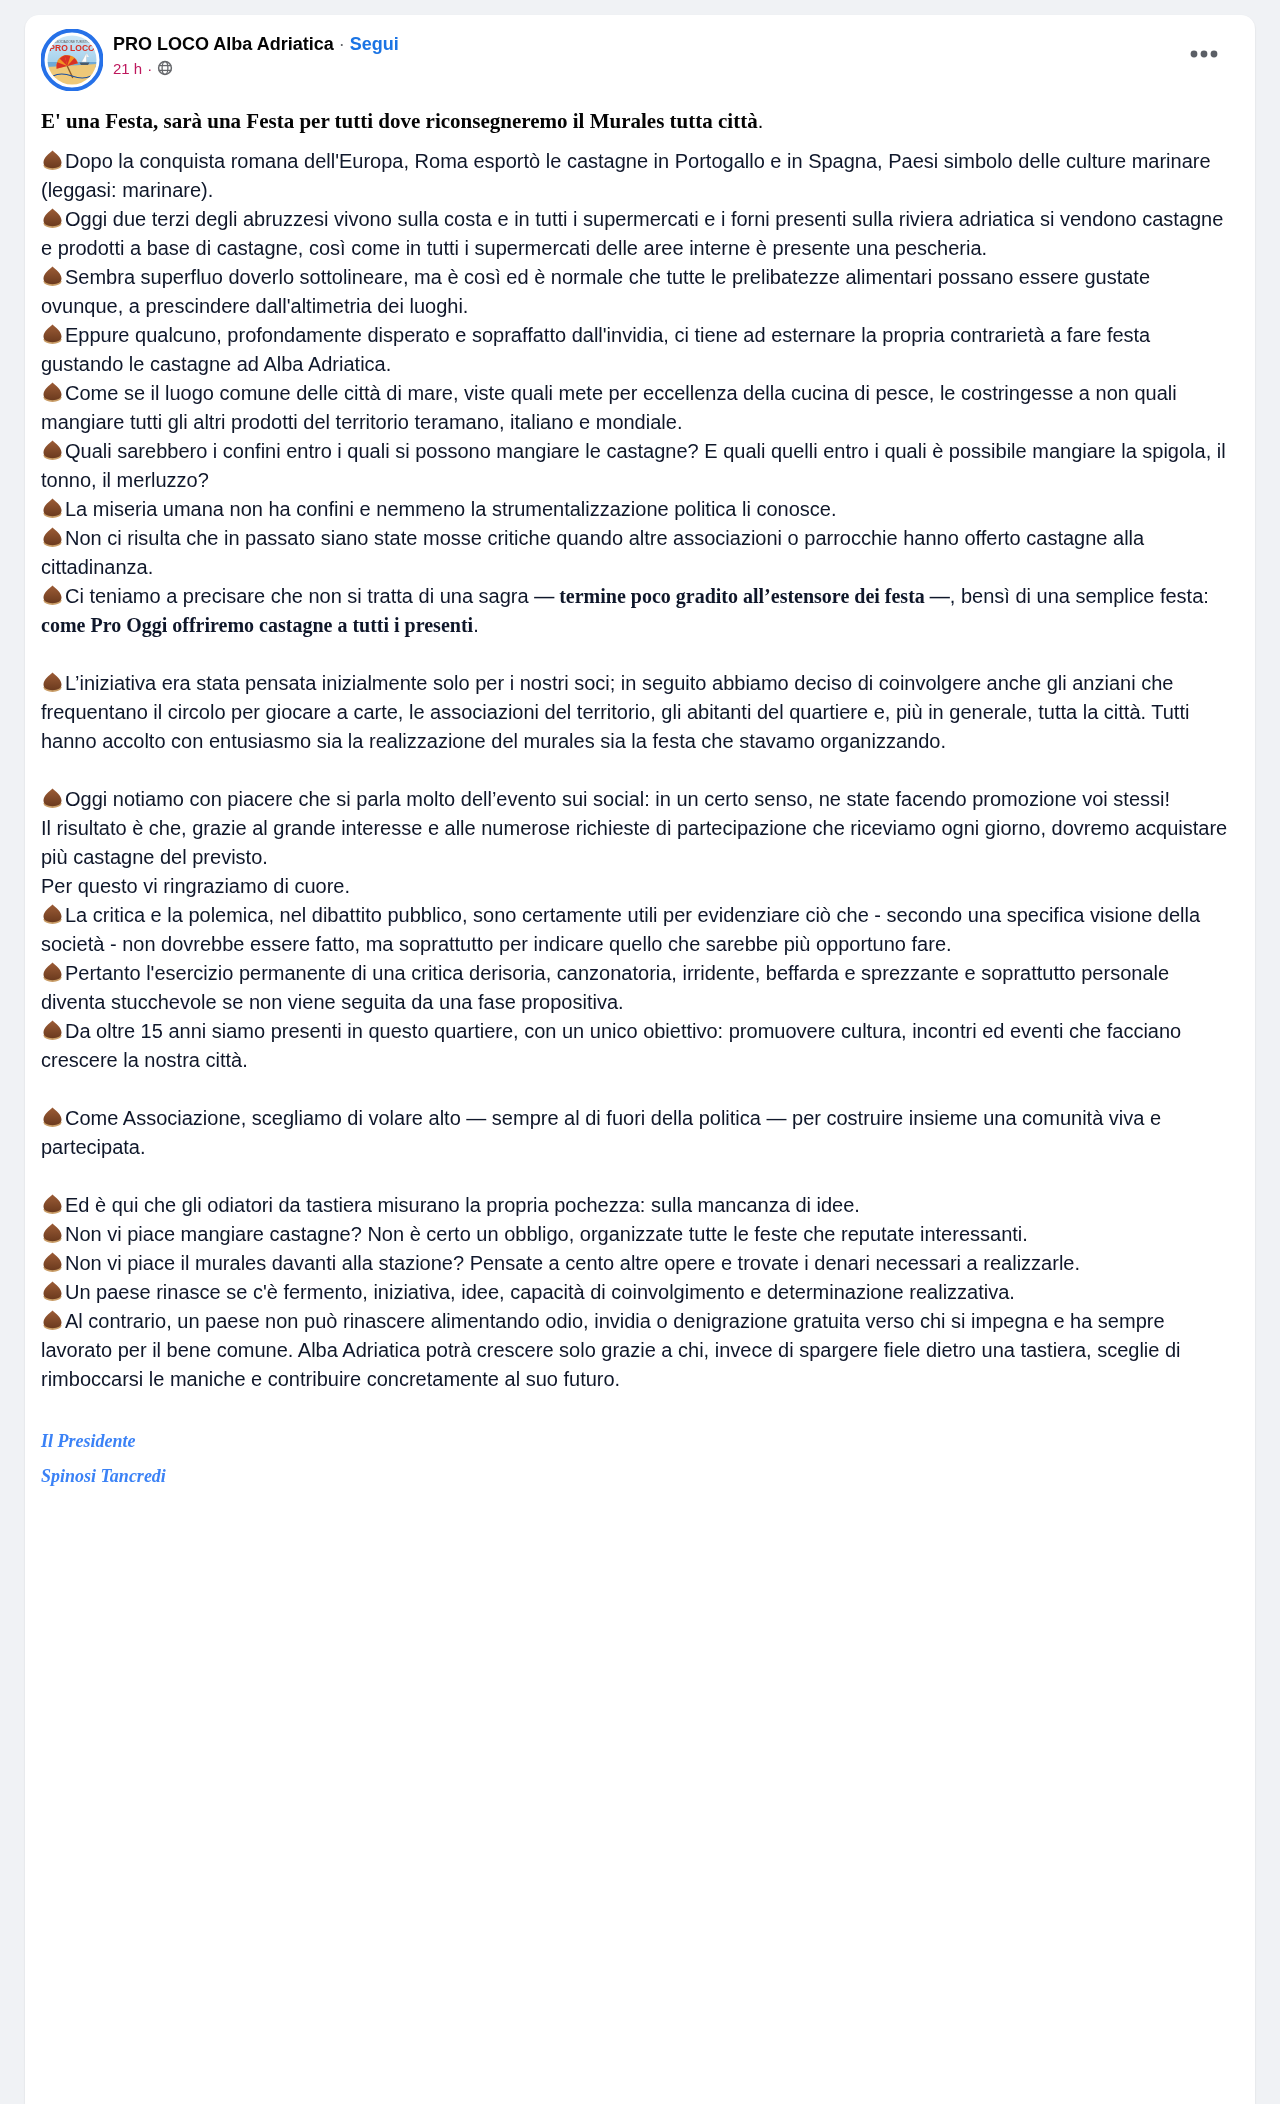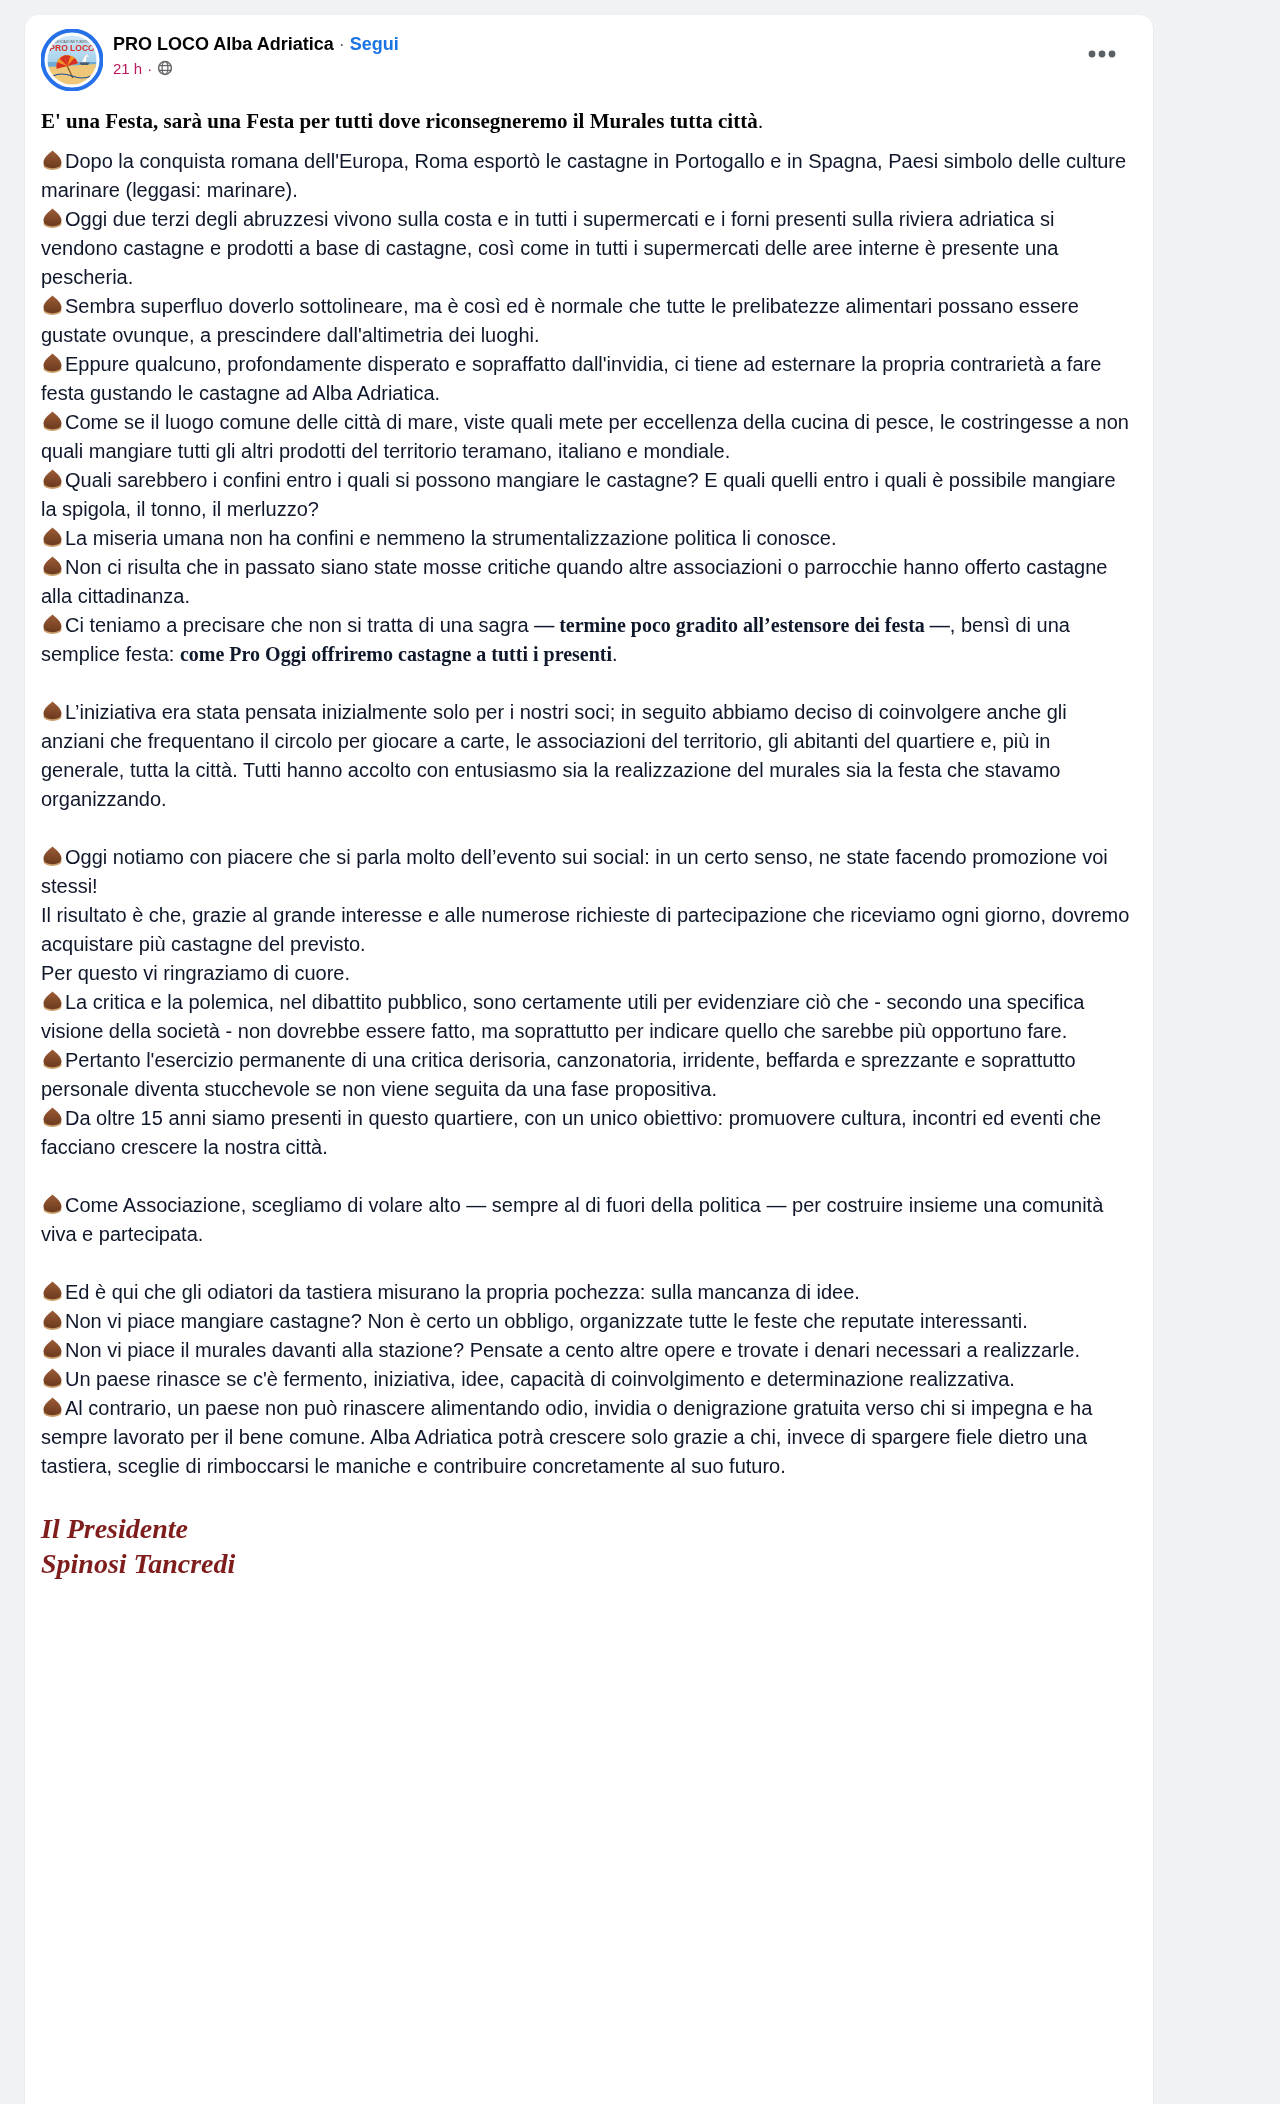--- a/index.html
+++ b/index.html
@@ -6,21 +6,21 @@
   html, body { margin: 0; padding: 0; }
   body {
     width: 1280px;
     min-height: 2104px;
     background: #f0f2f5;
     font-family: "Liberation Sans", sans-serif;
     -webkit-font-smoothing: antialiased;
   }
   .post-card {
     margin: 15px 0 0 25px;
-    width: 1128px;
+    width: 1230px;
     min-height: 2089px;
     background: #ffffff;
     border-radius: 14px 14px 0 0;
     box-shadow: 0 1px 2px rgba(0,0,0,.12);
     padding: 14px 18px 40px 16px;
   }
   
   .post-header { display: flex; align-items: flex-start; }
   .avatar { width: 62px; height: 62px; flex: 0 0 62px; margin-right: 10px; cursor: pointer; }
   .header-info { flex: 1; padding-top: 3px; }
@@ -46,23 +46,23 @@
   .para { font-size: 20px; line-height: 29px; color: #0f172a; }
   .para.gap { margin-top: 29px; }
   .bold-serif { font-family: "Liberation Serif", serif; font-weight: 700; font-size: 20px; }
   .chestnut { display: inline-block; }
   .chestnut svg { width: 23px; height: 23px; vertical-align: -4px; margin-right: 1px; }
   .signature {
     margin-top: 30px;
     font-family: "Liberation Serif", serif;
     font-weight: 700;
     font-style: italic;
-    font-size: 28px;
+    font-size: 18px;
     line-height: 35px;
-    color: #7f1d1d;
+    color: #3b82f6;
   }
 </style>
 </head>
 <body>
 
 <div class="post-card">
 
   <div class="post-header">
 
     <div class="avatar">

